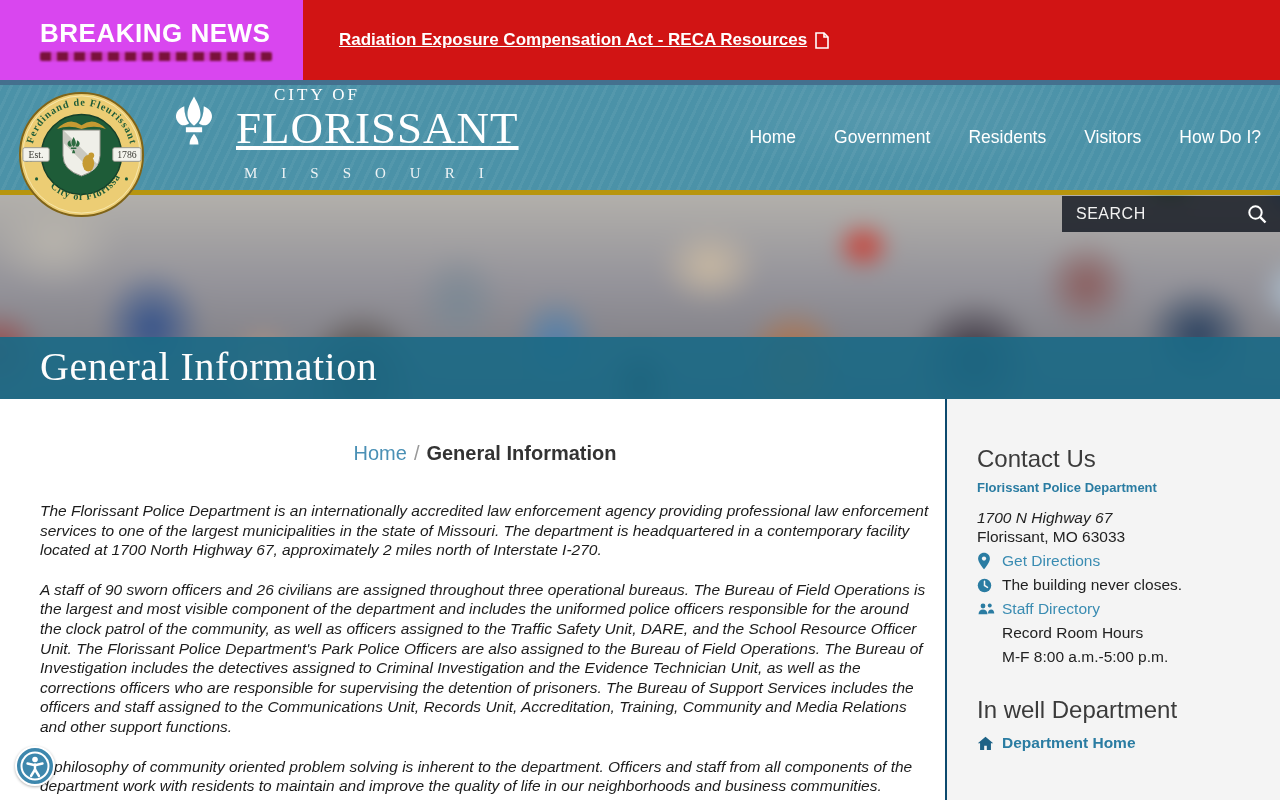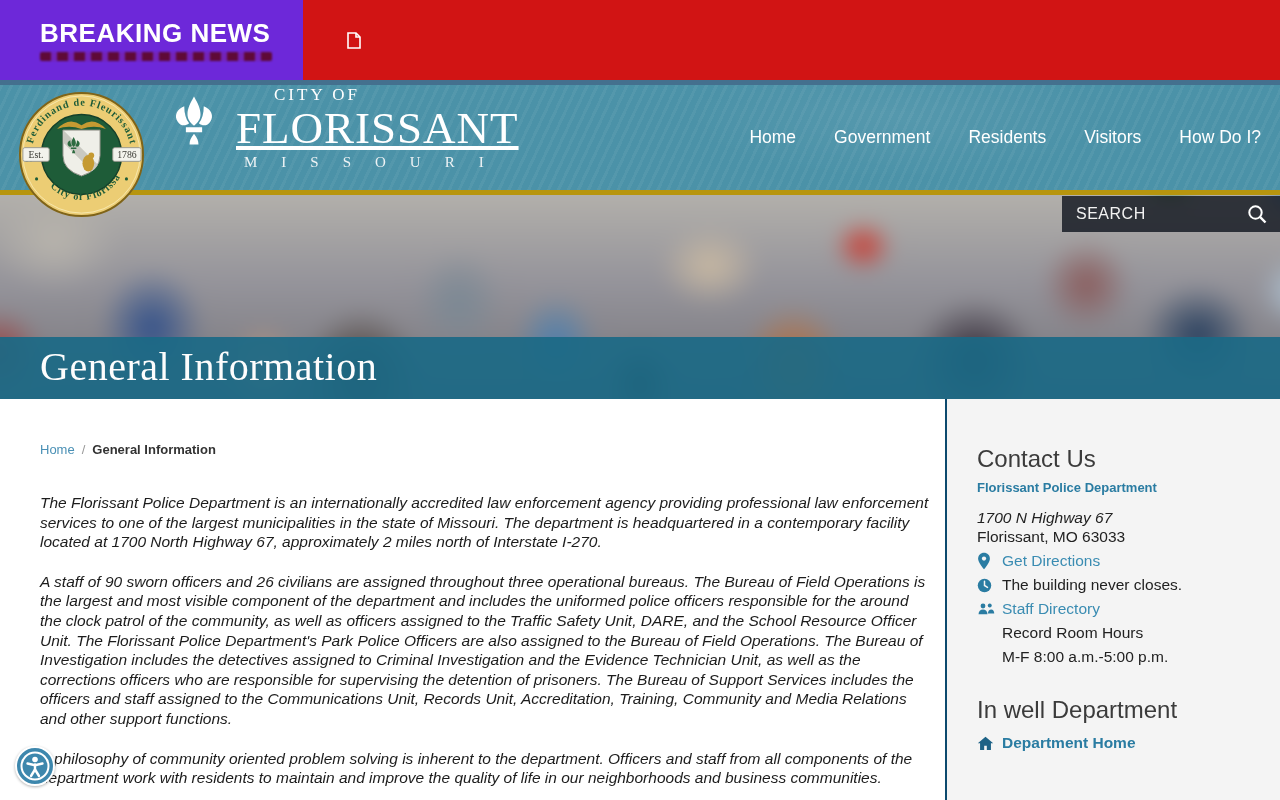--- a/index.html
+++ b/index.html
@@ -7,21 +7,21 @@
   body {
     width:1280px; height:800px; overflow:hidden;
     font-family:"Liberation Sans", sans-serif;
     background:#fff;
   }
   .page { position:relative; width:1280px; height:800px; }
 
   
   .alert-bar { display:flex; height:80px; }
   .alert-left {
-    width:303px; background:#6d28d9; color:#fff;
+    width:303px; background:#d946ef; color:#fff;
     display:flex; flex-direction:column; justify-content:center;
     padding-left:40px;
   }
   .alert-title { font-size:26px; font-weight:bold; letter-spacing:.5px; line-height:1; }
   .alert-ghost {
     margin-top:6px; width:232px; height:9px; border-radius:2px;
     background:repeating-linear-gradient(90deg, rgba(90,0,0,.75) 0 11px, rgba(150,10,10,.15) 11px 17px);
     filter:blur(1.2px);
   }
   .alert-right {
@@ -41,21 +41,21 @@
     background-image:
       repeating-linear-gradient(115deg, rgba(255,255,255,.05) 0 3px, rgba(0,0,0,0) 3px 9px),
       radial-gradient(300px 90px at 70% 30%, rgba(255,255,255,.06), rgba(0,0,0,0) 70%);
   }
   .seal { position:absolute; top:6px; left:18px; cursor:pointer; }
   .wordmark { position:absolute; left:168px; top:0; display:flex; cursor:pointer; }
   .fleur-big { margin-top:2px; }
   .wordmark-text { margin-left:16px; color:#fff; font-family:"Liberation Serif", serif; }
   .city-of { font-size:17px; letter-spacing:3px; padding-left:38px; }
   .city-name { font-size:45px; line-height:1.05; letter-spacing:1px;text-decoration:underline; }
-  .city-state { font-size:15px; letter-spacing:24px; padding-left:8px; margin-top:2px; color:#eef3f5; }
+  .city-state { font-size:15px; letter-spacing:24px; padding-left:8px; margin-top:13px; color:#eef3f5; }
   .main-nav { position:absolute; top:42px; right:19px; display:flex; gap:38px; }
   .nav-item { color:#fff; font-size:17.5px; cursor:pointer; white-space:nowrap; }
 
   .gold-line { height:5px; background:#b7950e; }
 
   
   .hero { position:relative; height:204px; overflow:hidden; background:#85868c; }
   .hero-img {
     position:absolute; inset:-18px;
     transform:scale(1.06);
@@ -98,21 +98,21 @@
   }
   .title-band h1 {
     margin:0 0 4px 40px; color:#fdfdfd;
     font-family:"Liberation Serif", serif; font-weight:400;
     font-size:40px; letter-spacing:.5px;
   }
 
   
   .content { position:relative; height:401px; background:#fff; }
   .main-col { position:absolute; left:40px; top:0; width:890px; }
-  .breadcrumb { margin-top:43px; font-size:13px; color:#8a8a8a; }
+  .breadcrumb { margin-top:43px; font-size:20px; color:#8a8a8a;text-align:center; }
   .breadcrumb a { color:#4a90b5; text-decoration:none; cursor:pointer; }
   .breadcrumb .sep { margin:0 7px; color:#999; }
   .breadcrumb .current { font-weight:bold; color:#333; }
   .main-col p { margin:20px 0 0 0; font-size:15.5px; line-height:19.6px; color:#1c1c1c;font-style:italic; }
   .main-col p.first { margin-top:36px; }
 
   .sidebar {
     position:absolute; left:945px; top:0; width:398px; height:401px;
     background:#f4f4f4; border-left:2px solid #0c4a6e;
     padding-left:30px;
@@ -154,20 +154,21 @@
 </svg>
 
 <div class="page">
 
   <header class="alert-bar">
     <div class="alert-left">
       <div class="alert-title">BREAKING NEWS</div>
       <div class="alert-ghost"></div>
     </div>
     <div class="alert-right">
+      <a class="alert-link">Radiation Exposure Compensation Act - RECA Resources</a>
       <svg class="doc-icon" width="14" height="17" viewBox="0 0 14 17">
         <path d="M1 1 h8 l4 4 v11 h-12 z" fill="none" stroke="#fff" stroke-width="1.6"></path>
         <path d="M9 1 v4 h4" fill="none" stroke="#fff" stroke-width="1.6"></path>
       </svg>
     </div>
   </header>
 
   <div class="blue-strip"></div>
 
   <header class="site-header">

